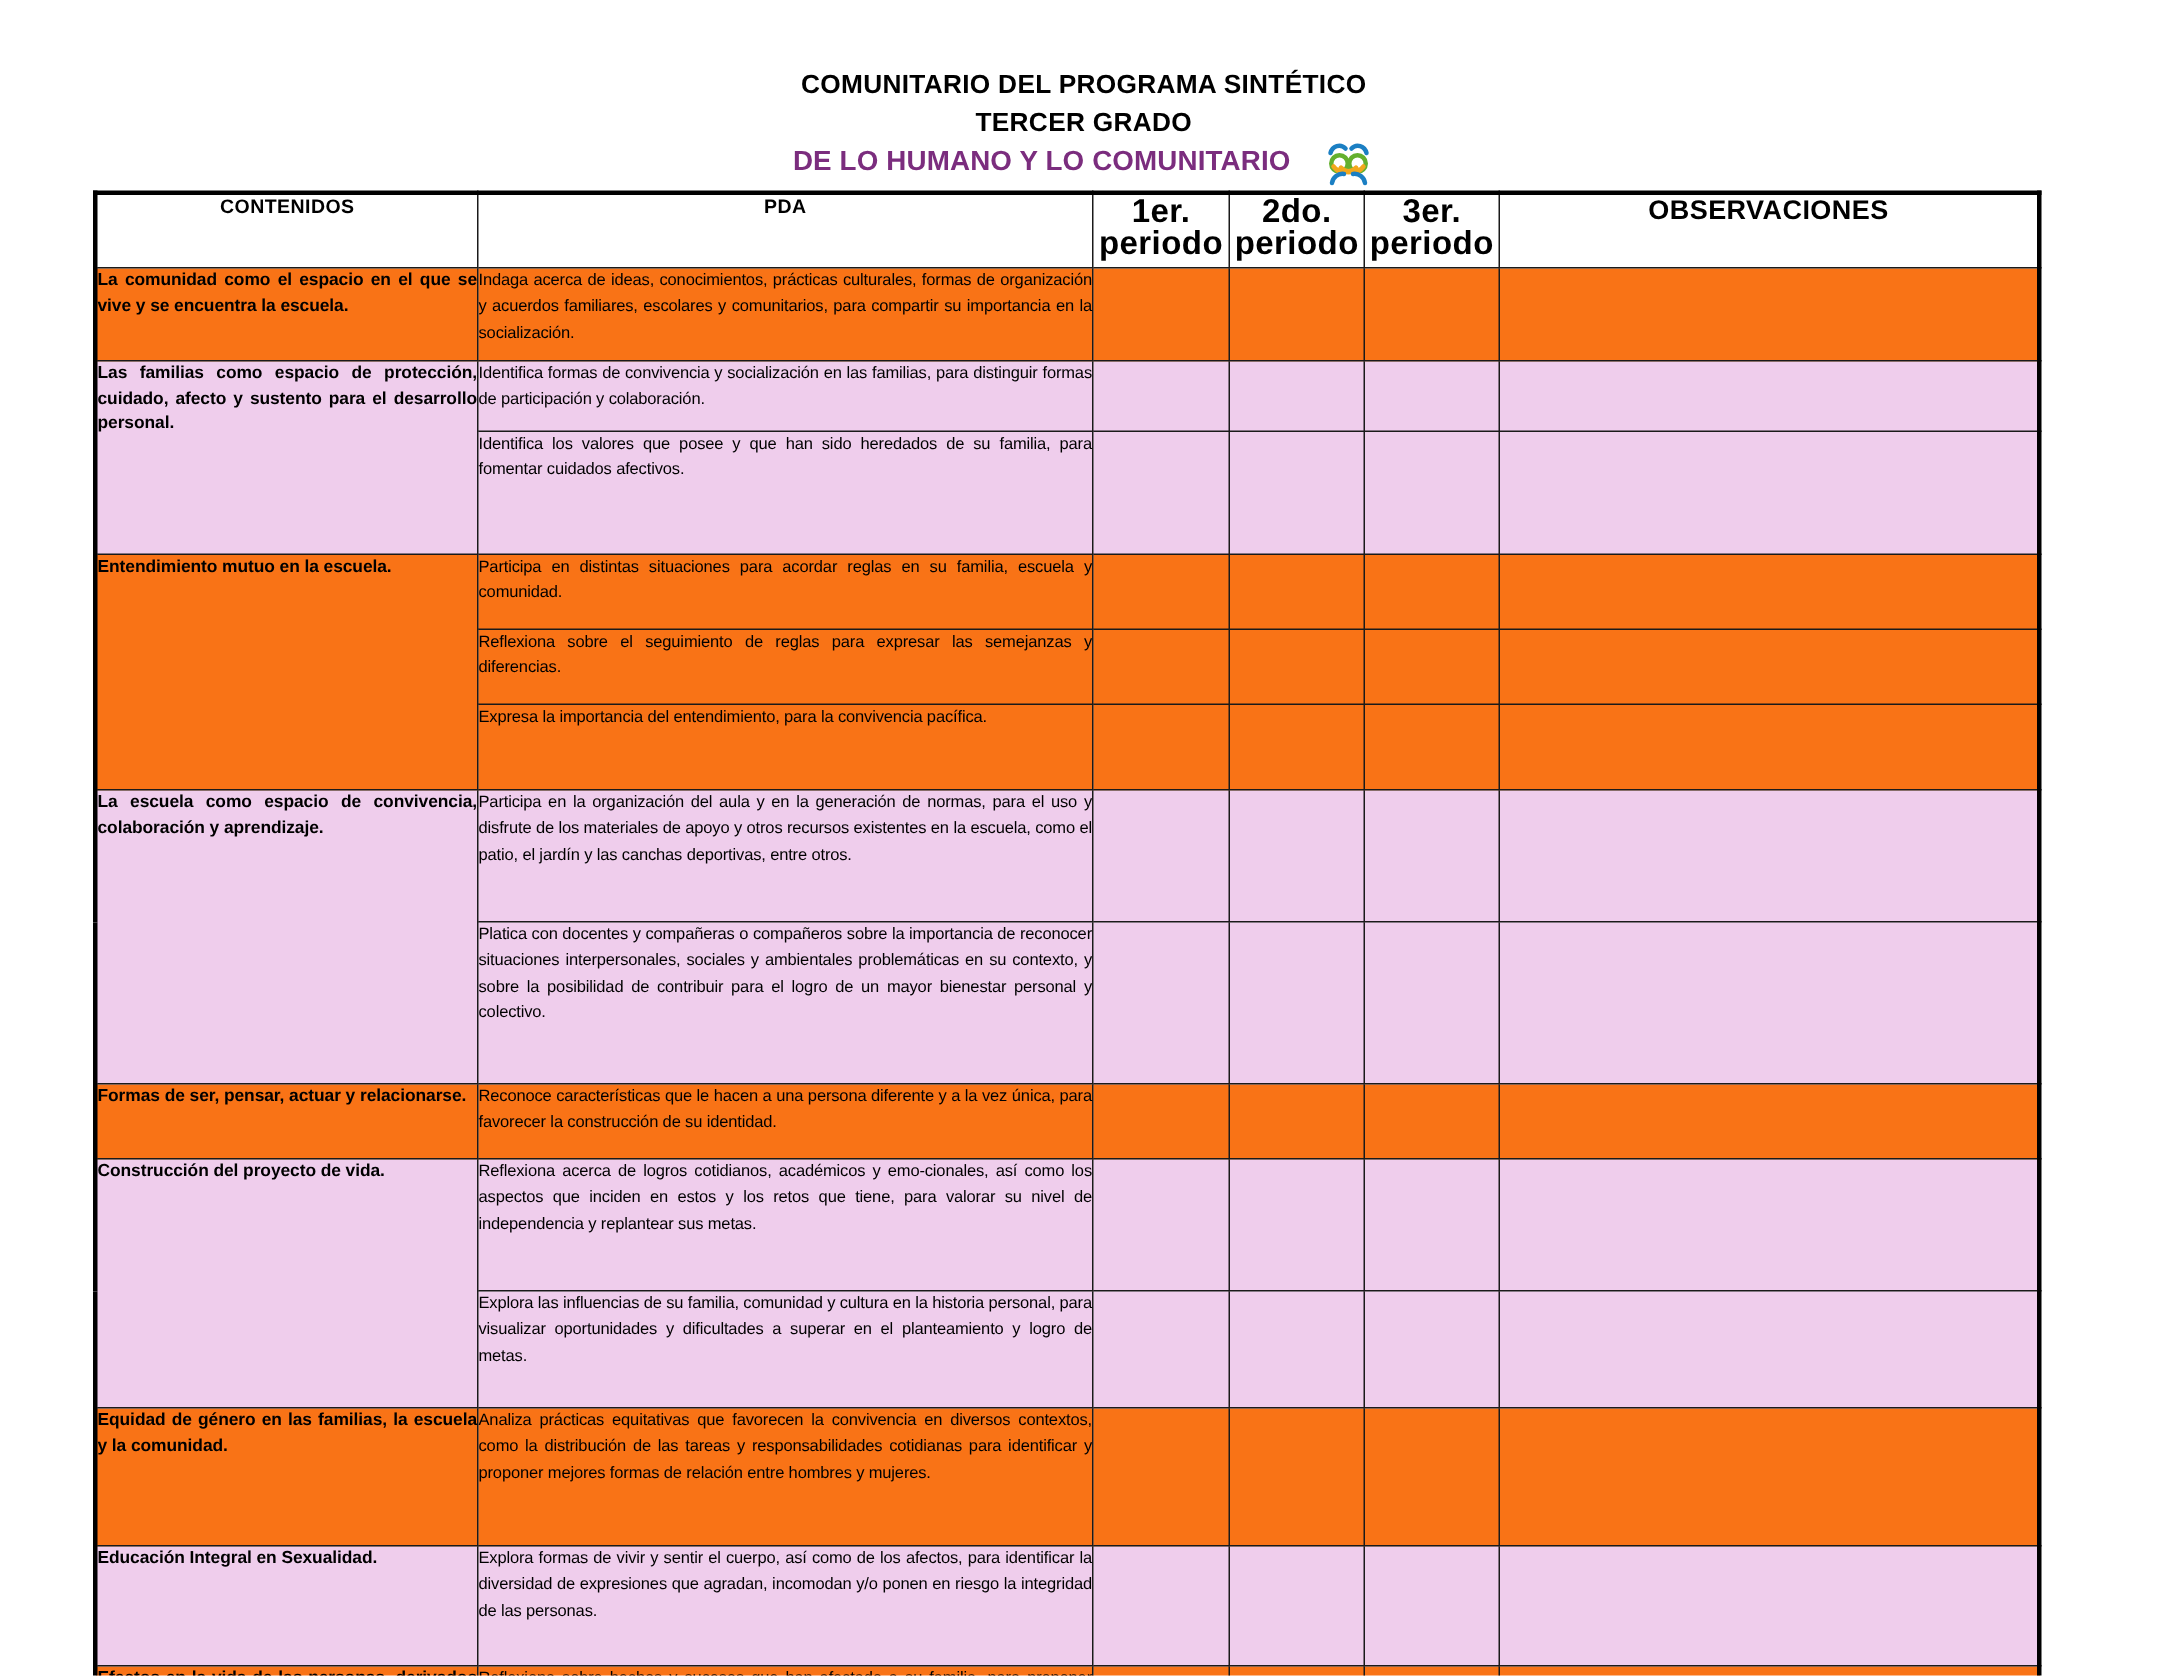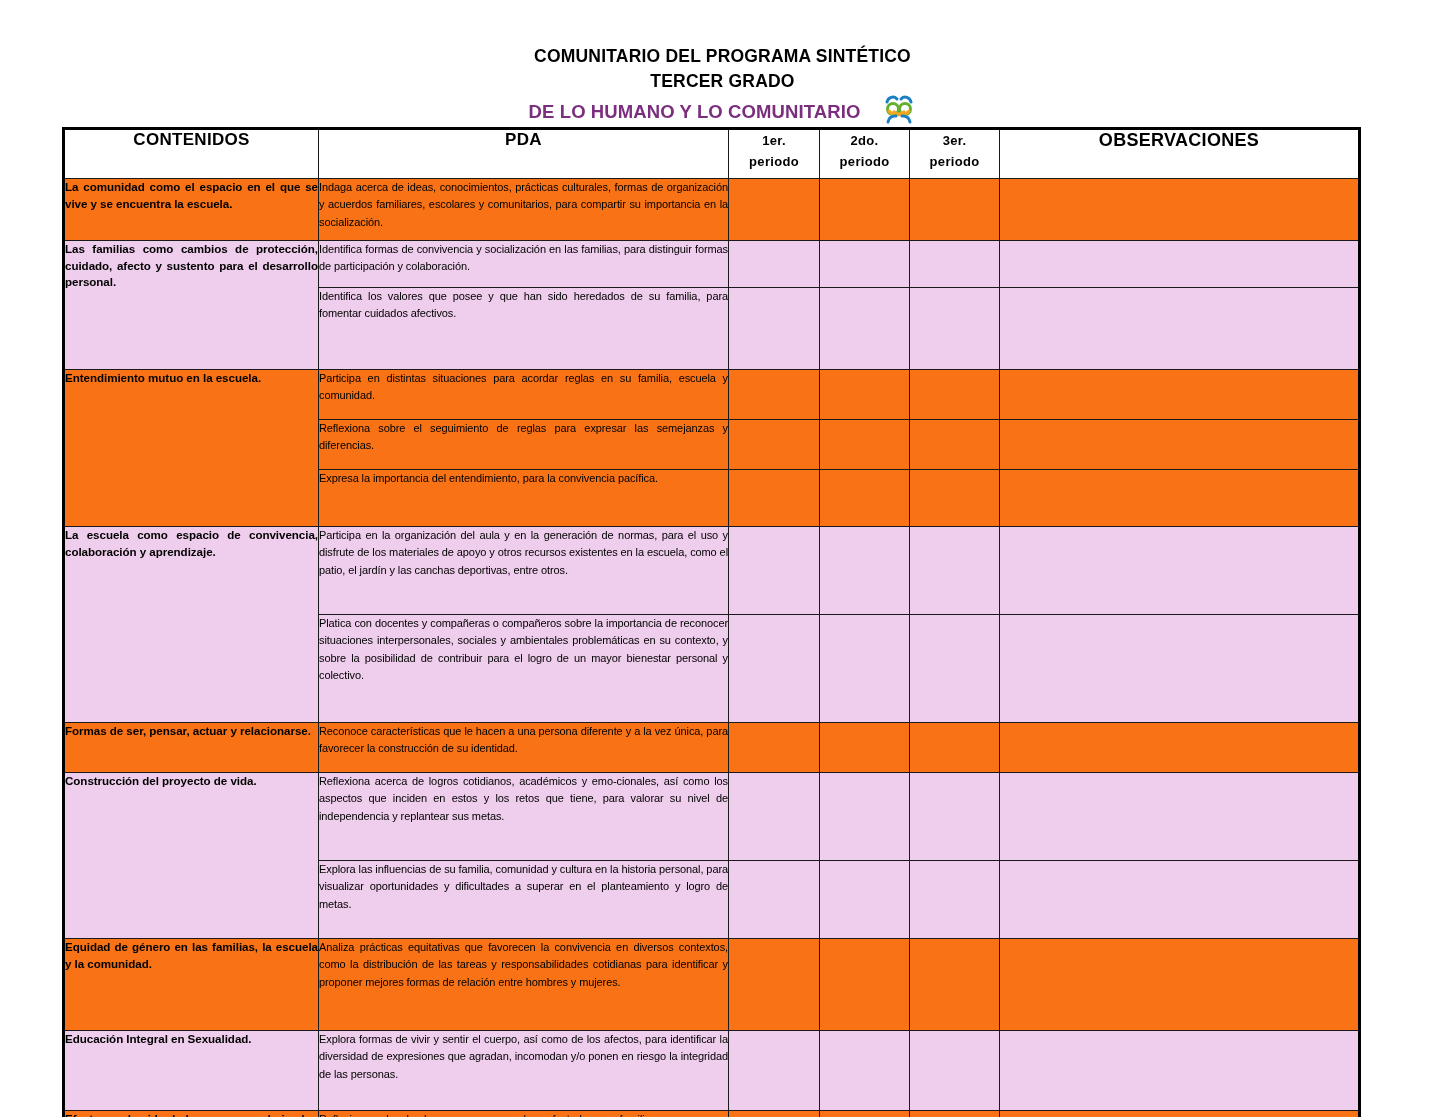--- a/index.html
+++ b/index.html
@@ -36,21 +36,21 @@
     line-height: 25px;
     color: #000000;
   }
   .title-line.purple {
     color: #7B2D7E;
     font-size: 18.5px;
     letter-spacing: 0.1px;
   }
   .title-row-3 {
     display: flex;
-    align-items: flex-end;
+    align-items: flex-start;
     justify-content: center;
     gap: 22px;
   }
   .brand-logo {
     width: 34px;
     height: 30px;
     display: block;
     flex: none;
   }
 
@@ -80,29 +80,29 @@
     vertical-align: top;
     padding: 0;
   }
 
   
   thead th {
     border-bottom: 3px solid #000;
     border-top: none;
     text-align: center;
     vertical-align: top;
-    font-size: 17px;
+    font-size: 13px;
     font-weight: bold;
     letter-spacing: 0.3px;
     padding: 6px 4px 0 4px;
     height: 48px;
     background: #ffffff;
   }
   thead th.periodo {
-    font-size: 13px;
+    font-size: 22px;
     line-height: 21px;
   }
   thead th.obs-h { font-size: 18px; }
 
   
   td.cont {
     font-size: 11.6px;
     font-weight: bold;
     line-height: 16.5px;
     text-align: justify;
@@ -194,21 +194,21 @@
       <tbody id="tbody">
           <tr class="white grp-top" style="height: 62px;">
             <td class="cont" rowspan="1">La comunidad como el espacio en el que se vive y se encuentra la escuela.</td>
             <td class="pda">Indaga acerca de ideas, conocimientos, prácticas culturales, formas de organización y acuerdos familiares, escolares y comunitarios, para compartir su importancia en la socialización.</td>
             <td class="mark"></td>
             <td class="mark"></td>
             <td class="mark"></td>
             <td class="obs"></td>
           </tr>
           <tr class="pink grp-top" style="height: 47px;">
-            <td class="cont" rowspan="2">Las familias como cambios de protección, cuidado, afecto y sustento para el desarrollo personal.</td>
+            <td class="cont" rowspan="2">Las familias como espacio de protección, cuidado, afecto y sustento para el desarrollo personal.</td>
             <td class="pda">Identifica formas de convivencia y socialización en las familias, para distinguir formas de participación y colaboración.</td>
             <td class="mark"></td>
             <td class="mark"></td>
             <td class="mark"></td>
             <td class="obs"></td>
           </tr>
           <tr class="pink" style="height: 82px;">
             <td class="pda">Identifica los valores que posee y que han sido heredados de su familia, para fomentar cuidados afectivos.</td>
             <td class="mark"></td>
             <td class="mark"></td>

